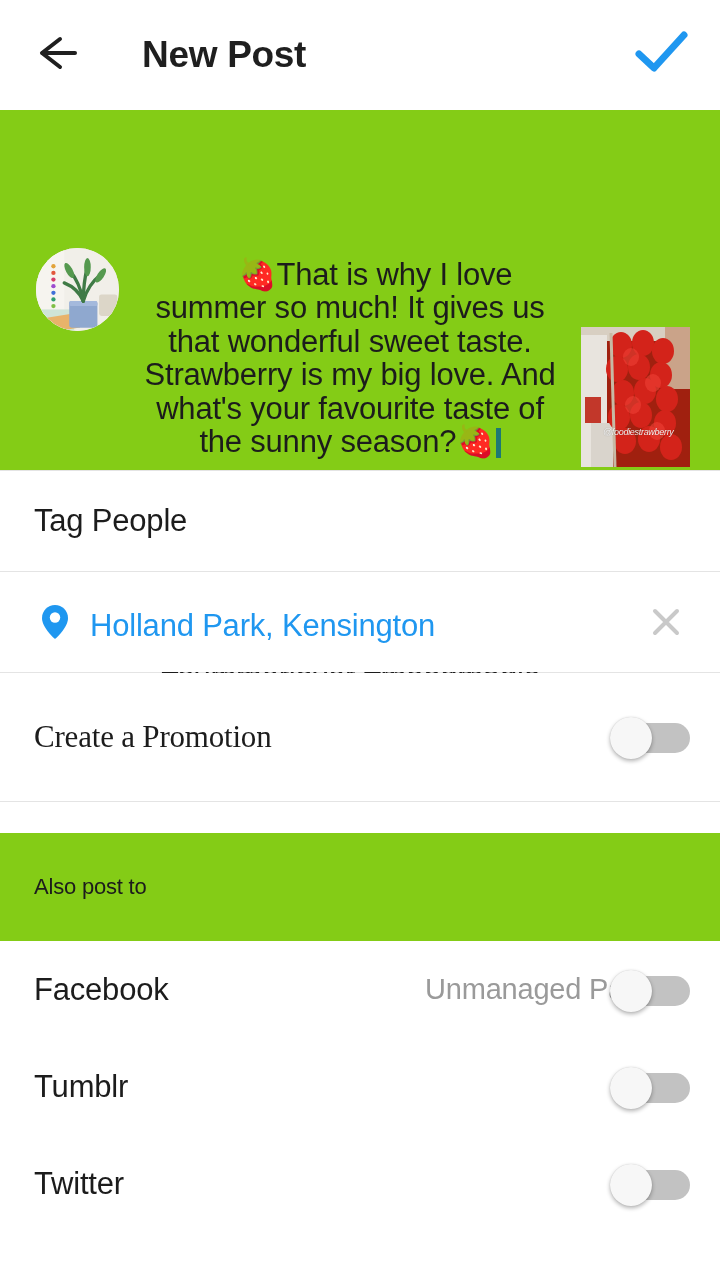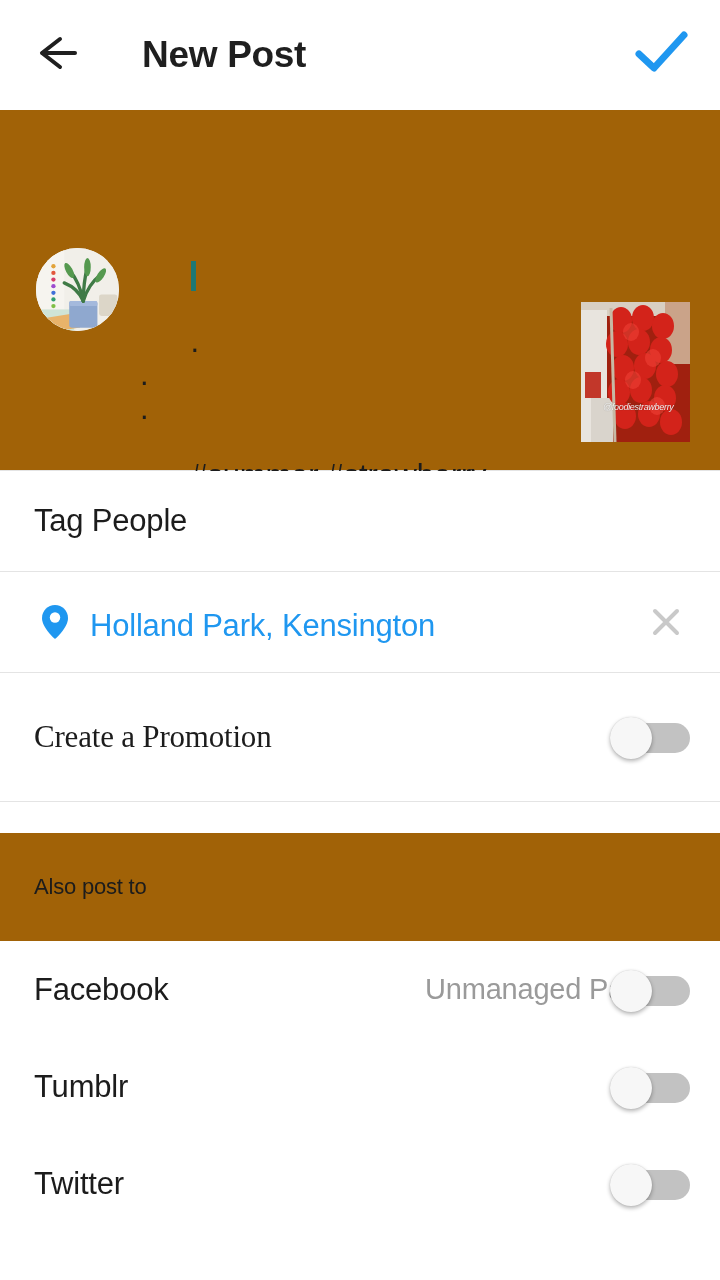--- a/index.html
+++ b/index.html
@@ -9,22 +9,23 @@
     height: 1280px;
     background: #ffffff;
     font-family: "Liberation Sans", sans-serif;
     -webkit-font-smoothing: antialiased;
   }
 
   .screen {
     position: relative;
     width: 720px;
     height: 1280px;
-    background: #a16207;
+    background: #84cc16;
     overflow: hidden;
+    text-align: center;
   }
 
   
   .header {
     position: relative;
     height: 110px;
     display: flex;
     align-items: center;
     background: #ffffff;
   }
@@ -99,21 +100,21 @@
     width: 5px;
     height: 30px;
     background: #1d7874;
     vertical-align: -6px;
     margin-left: 1px;
   }
 
   .thumb {
     position: absolute;
     left: 581px;
-    top: 192px;
+    top: 217px;
     width: 109px;
     height: 140px;
     overflow: hidden;
     background: #8f1f12;
     cursor: pointer;
   }
   .thumb svg { display: block; width: 100%; height: 100%; }
   .thumb-watermark {
     position: absolute;
     left: 22px;
@@ -279,21 +280,21 @@
         <g fill="#55994f">
           <ellipse cx="40" cy="27" rx="4" ry="10" transform="rotate(-28 40 27)"></ellipse>
           <ellipse cx="62" cy="23" rx="4" ry="11"></ellipse>
           <ellipse cx="78" cy="33" rx="4" ry="10" transform="rotate(34 78 33)"></ellipse>
         </g>
         <rect x="76" y="56" width="22" height="26" rx="3" fill="#dcd6c8"></rect>
       </svg>
     </div>
 
     <div class="caption-text">
-      <span class="caret"></span><br>
+      <span>🍓That is why I love summer so much! It gives us that wonderful sweet taste. Strawberry is my big love. And what's your favourite taste of the sunny season?🍓</span><span class="caret"></span><br>
       <span>.
 .
 .</span><br>
       <span>#summer #strawberry #summerlover #moodmagic</span>
     </div>
 
     <div class="thumb">
       <svg viewBox="0 0 109 140" preserveAspectRatio="xMidYMid slice">
         <rect width="109" height="140" fill="#a0200f"></rect>
         <rect x="0" y="0" width="109" height="14" fill="#d8cfc2"></rect>

